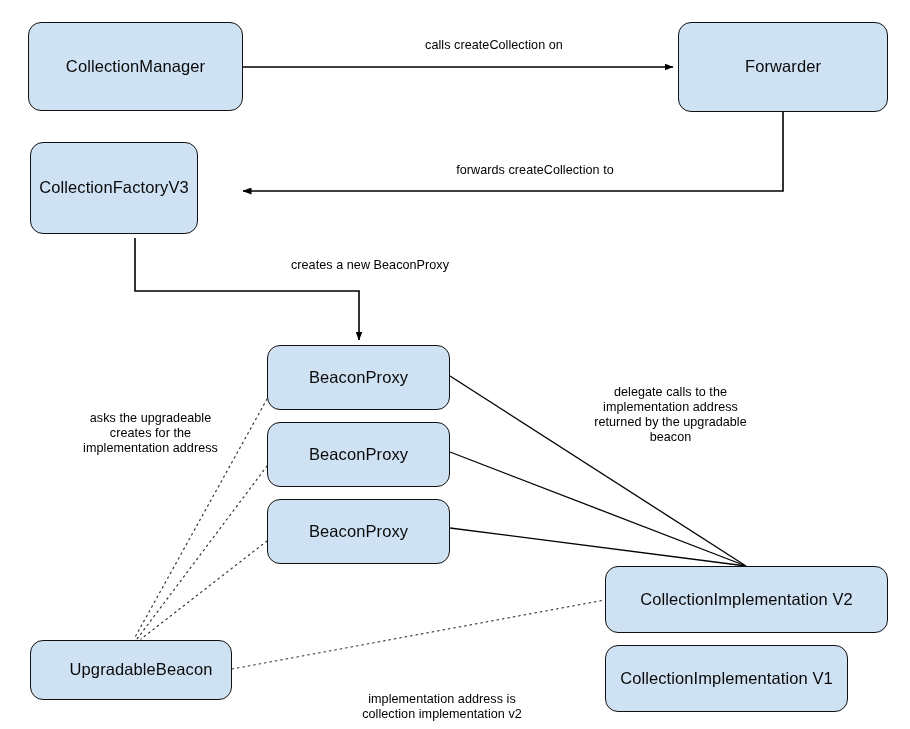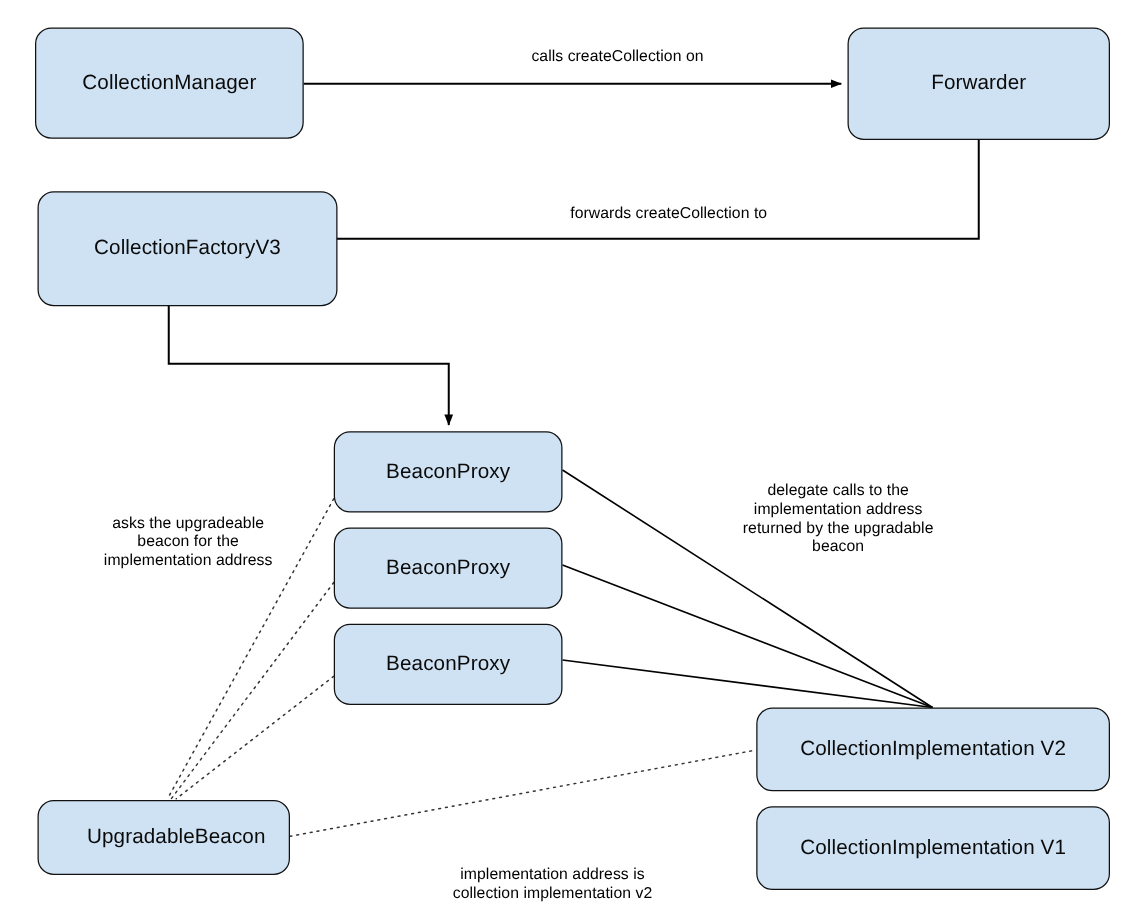--- a/index.html
+++ b/index.html
@@ -100,21 +100,21 @@
   </svg>
 
   <div class="node" style="left:678px; top:22px;  width:210px; height:90px;">
     <span>Forwarder</span>
   </div>
 
   <div class="node" style="left:28px;  top:22px;  width:215px; height:89px;">
     <span>CollectionManager</span>
   </div>
 
-  <div class="node" style="left:30px;  top:153px; width:240px; height:92px;">
+  <div class="node" style="left:30px;  top:142px; width:168px; height:92px;">
     <span>CollectionFactoryV3</span>
   </div>
 
   <div class="node" style="left:267px; top:345px; width:183px; height:65px;">
     <span>BeaconProxy</span>
   </div>
 
   <div class="node" style="left:267px; top:422px; width:183px; height:65px;">
     <span>BeaconProxy</span>
   </div>
@@ -124,31 +124,32 @@
   </div>
 
   <div class="node" style="left:30px;  top:640px; width:202px; height:60px;padding-left:20px;">
     <span>UpgradableBeacon</span>
   </div>
 
   <div class="node" style="left:605px; top:566px; width:283px; height:67px;align-items:center;">
     <span>CollectionImplementation V2</span>
   </div>
 
-  <div class="node" style="left:605px; top:645px; width:283px; height:67px;">
+  <div class="node" style="left:605px; top:645px; width:243px; height:67px;">
     <span>CollectionImplementation V1</span>
   </div>
 
   <div class="edge-label" style="left:374px; top:38px;  width:240px;">calls createCollection on</div>
 
   <div class="edge-label" style="left:415px; top:163px; width:240px;">forwards createCollection to</div>
 
+  <div class="edge-label" style="left:255px; top:258px; width:230px;">creates a new BeaconProxy</div>
 
   <div class="edge-label" style="left:48px;  top:411px; width:205px;">asks the upgradeable
-beacon for the
+creates for the
 implementation address</div>
 
   <div class="edge-label" style="left:568px; top:385px; width:205px;">delegate calls to the
 implementation address
 returned by the upgradable
 beacon</div>
 
   <div class="edge-label" style="left:327px; top:664px; width:230px;margin-top:28px;">implementation address is
 collection implementation v2</div>
 

